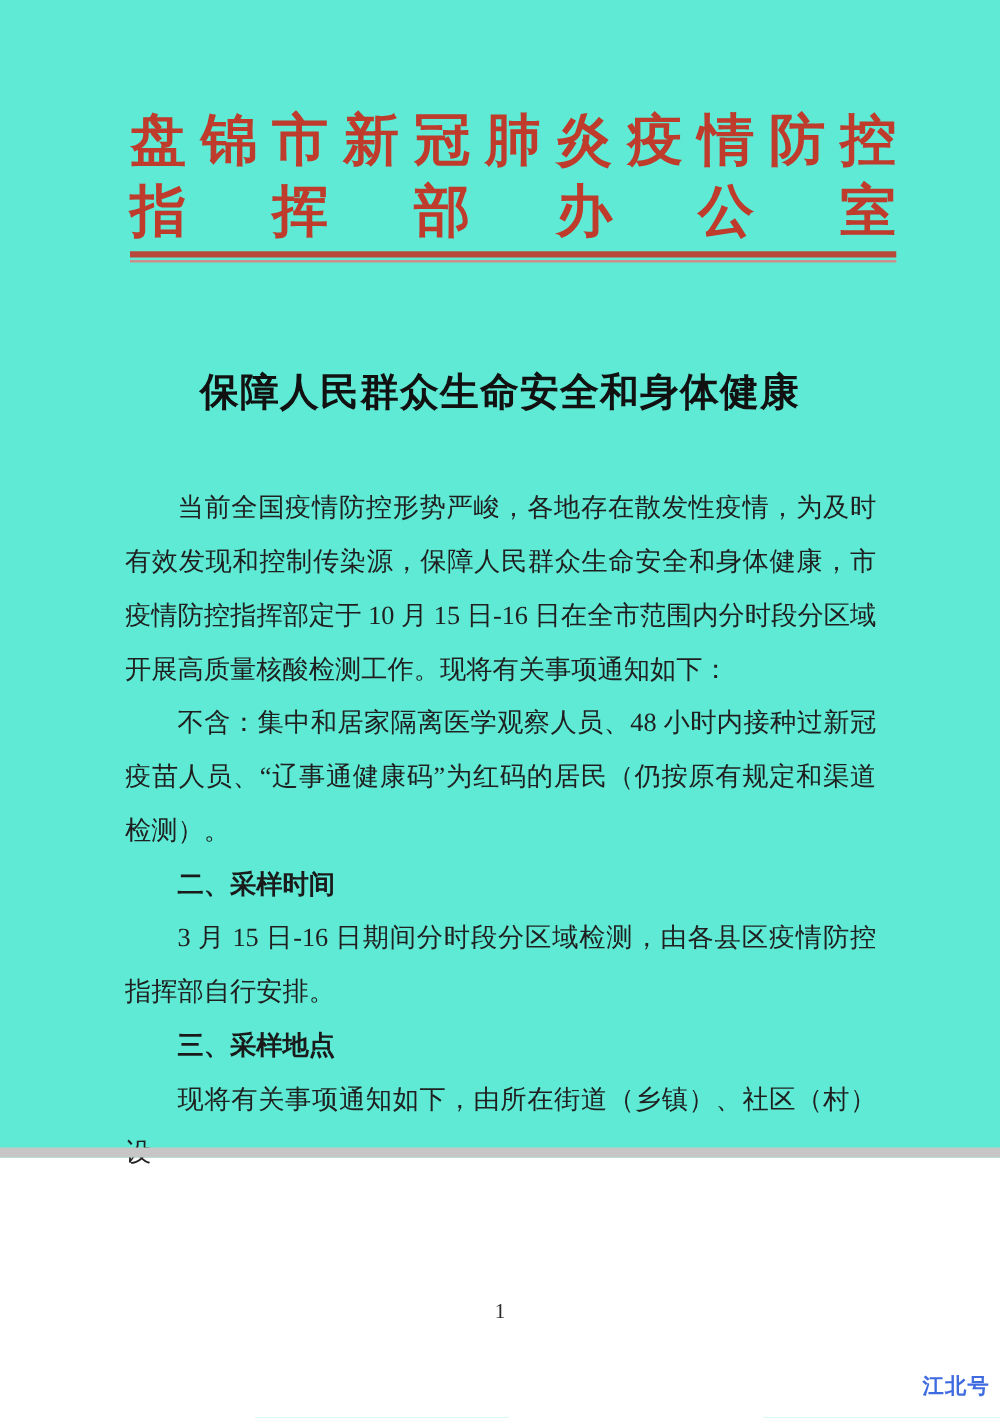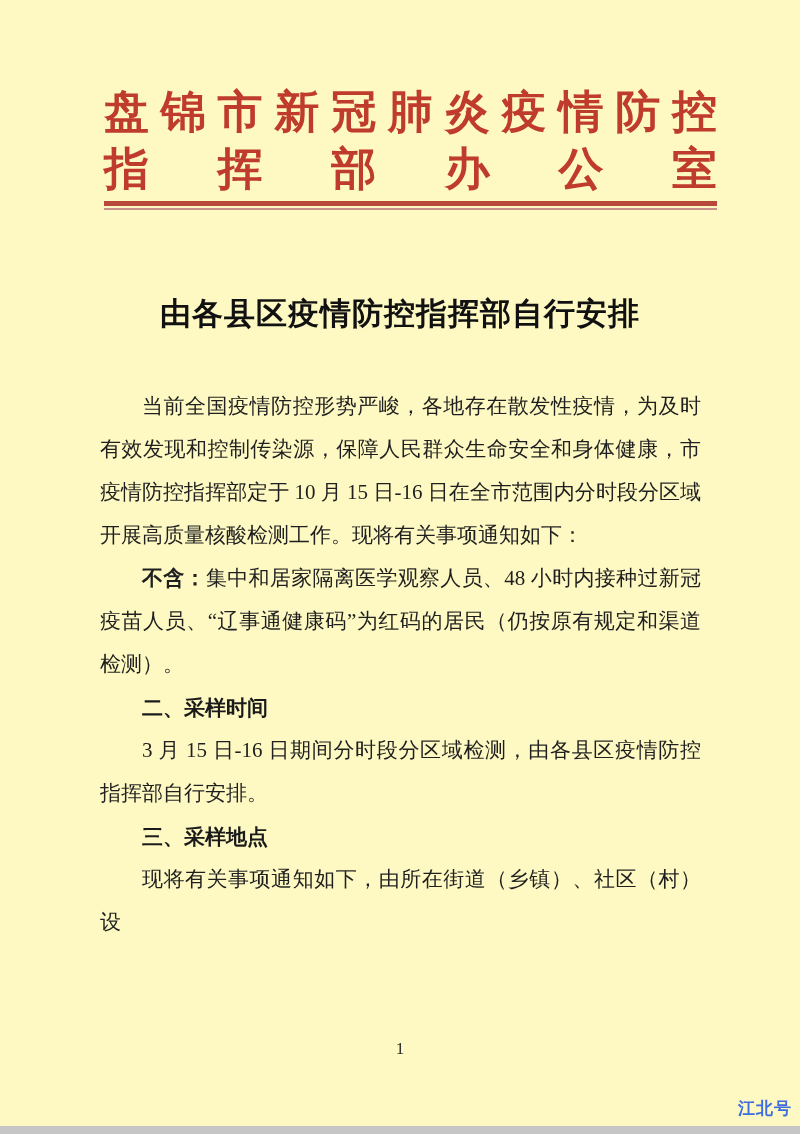--- a/index.html
+++ b/index.html
@@ -4,22 +4,22 @@
 <style>
   * { margin: 0; padding: 0; box-sizing: border-box; }
   html, body {
     width: 800px; height: 1134px;
     background: #ffffff;
     font-family: "Liberation Serif", "DejaVu Serif", serif;
     overflow: hidden;
   }
   .page {
     position: relative;
-    width: 800px; height: 1134px;
-    background: #fef9c3;
+    width: 800px; height: 926px;
+    background: #5eead4;
   }
 
   
   .letterhead {
     position: absolute;
     left: 104px; top: 84px; width: 613px;
     color: #bf3b2c;
     font-weight: bold;
     font-family: "Liberation Serif", "DejaVu Serif", serif;
   }
@@ -57,21 +57,21 @@
     text-align: justify;
   }
   .doc-body p { text-indent: 2em; margin: 0; }
   .section-heading {
     text-indent: 2em;
     font-family: "Liberation Sans", "DejaVu Sans", sans-serif;
     font-weight: bold;
     font-size: 21px;
     color: #1a1a1a;
   }
-  .lead-bold { font-weight: bold; }
+  .lead-bold { font-weight: normal; }
 
   
   .page-number {
     position: absolute;
     left: 0; top: 1039px; width: 100%;
     text-align: center;
     font-size: 17px;
     color: #2a2a2a;
   }
 
@@ -101,21 +101,21 @@
   <div class="letterhead">
     <div class="letterhead-line">盘锦市新冠肺炎疫情防控</div>
     <div class="letterhead-line">指挥部办公室</div>
   </div>
 
   <div class="red-separator">
     <div class="thick"></div>
     <div class="thin"></div>
   </div>
 
-  <div class="doc-title">由各县区疫情防控指挥部自行安排</div>
+  <div class="doc-title">保障人民群众生命安全和身体健康</div>
 
   <div class="doc-body">
     <p>当前全国疫情防控形势严峻，各地存在散发性疫情，为及时有效发现和控制传染源，保障人民群众生命安全和身体健康，市疫情防控指挥部定于 10 月 15 日-16 日在全市范围内分时段分区域开展高质量核酸检测工作。现将有关事项通知如下：</p>
 
     <p><span class="lead-bold">不含：</span><span>集中和居家隔离医学观察人员、48 小时内接种过新冠疫苗人员、“辽事通健康码”为红码的居民（仍按原有规定和渠道检测）。</span></p>
 
     <div class="section-heading">二、采样时间</div>
     <p>3 月 15 日-16 日期间分时段分区域检测，由各县区疫情防控指挥部自行安排。</p>
 
     <div class="section-heading">三、采样地点</div>

